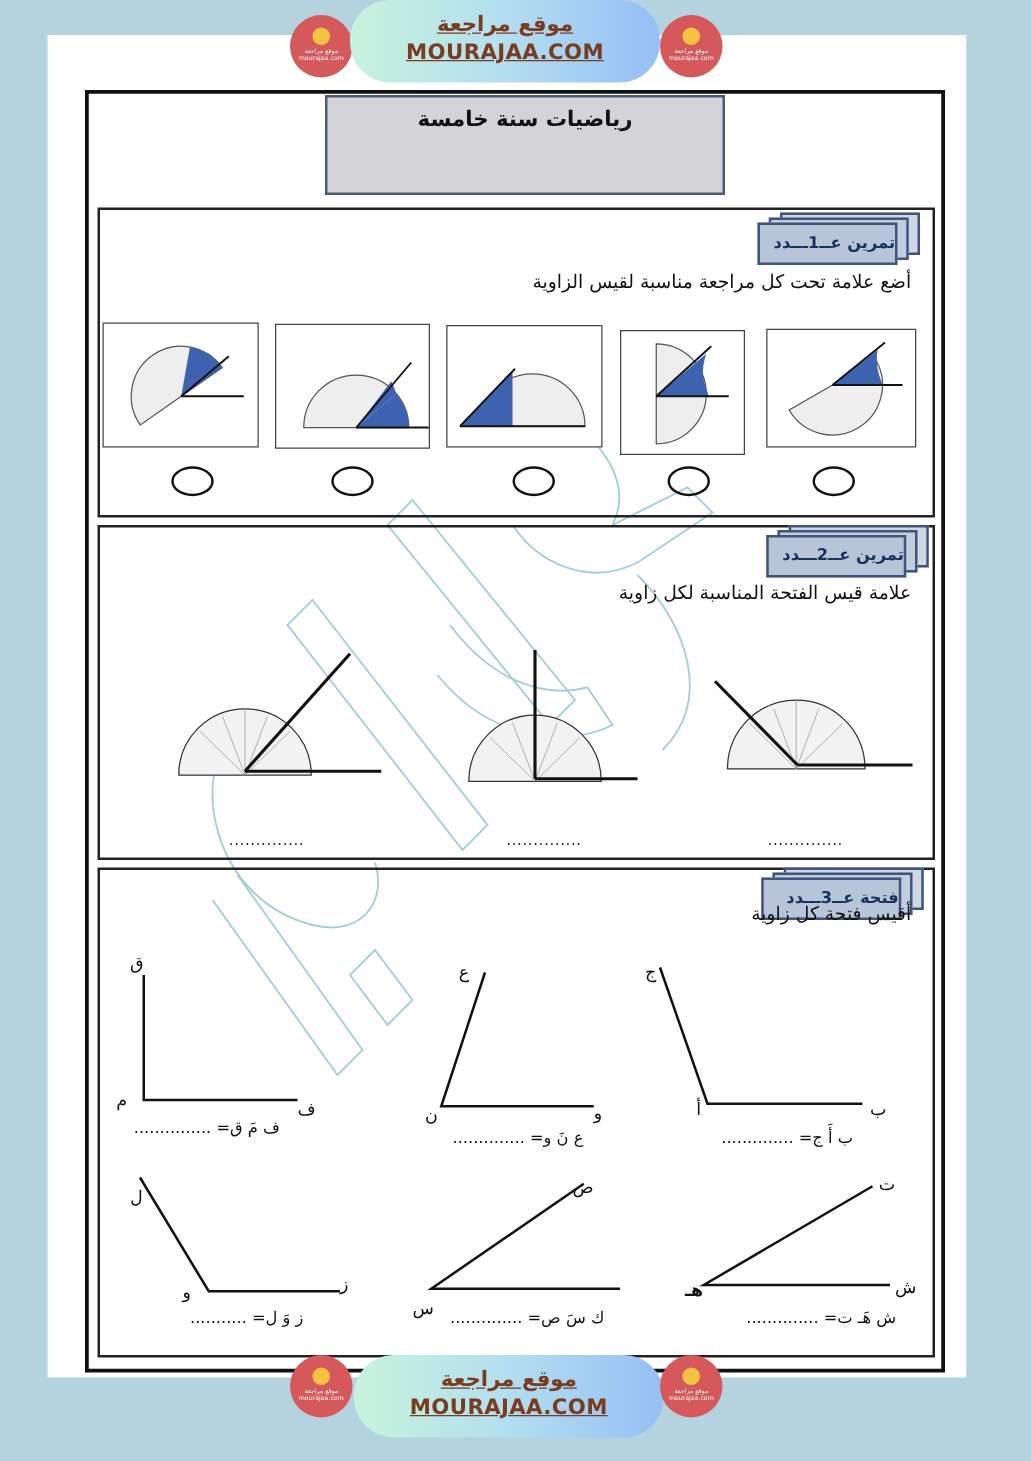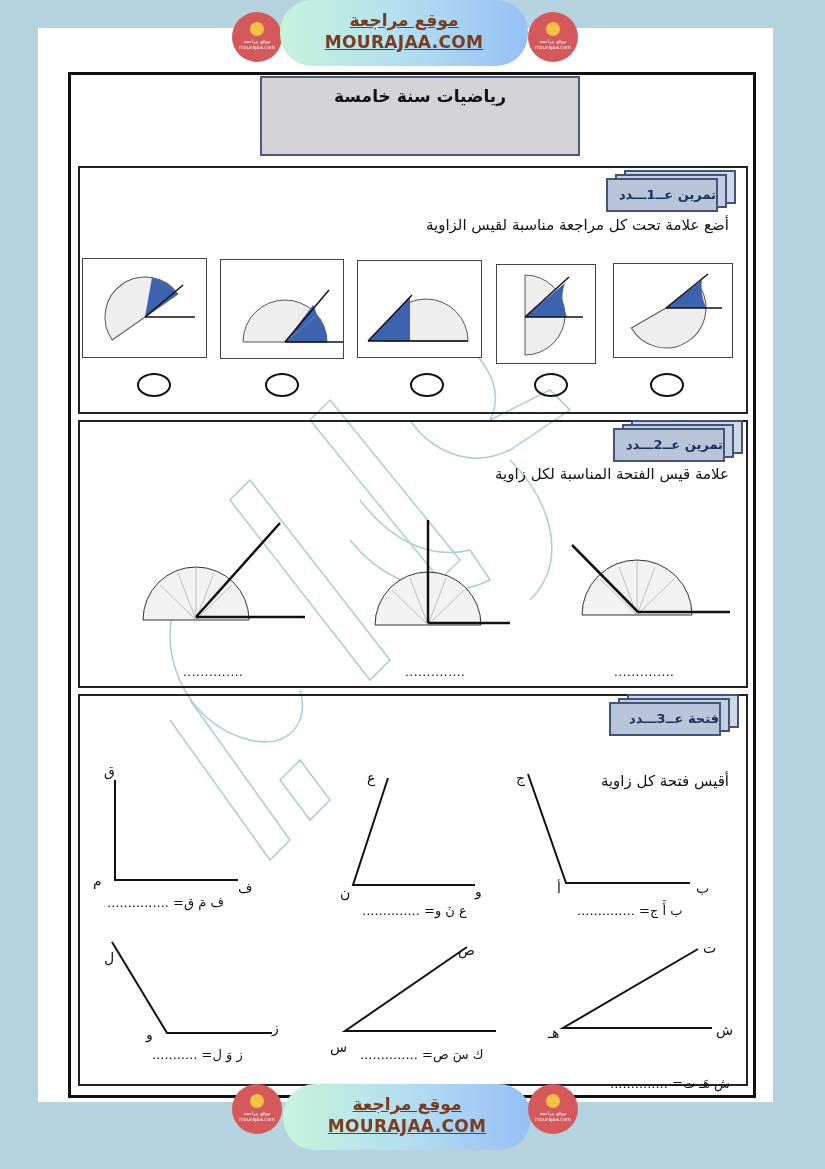--- a/index.html
+++ b/index.html
@@ -174,21 +174,21 @@
 <div class="dots" style="left:183px; top:665px;">..............</div>
 <div class="dots" style="left:405px; top:665px;">..............</div>
 <div class="dots" style="left:614px; top:665px;">..............</div>
 
 <div class="section" style="top:694px; height:392px;"></div>
 <div class="tag" style="left:609px; top:702px;">
   <div class="back2"></div>
     <div class="back1"></div>
   <div class="front">فتحة عــ3ـــدد</div>
 </div>
-<div class="instr" style="right:96px; top:772px;">أقيس فتحة كل زاوية</div>
+<div class="instr" style="right:96px; top:722px;">أقيس فتحة كل زاوية</div>
 
 <svg width="825" height="320" style="left:0; top:760px;">
   <g stroke="#111" stroke-width="2" fill="none">
     <polyline points="115,20 115,120 238,120"></polyline>
     <polyline points="388,18 353,125 475,125"></polyline>
     <polyline points="528,14 566,123 690,123"></polyline>
     <polyline points="112,182 167,273 272,273"></polyline>
     <polyline points="467,187 345,271 496,271"></polyline>
     <polyline points="698,189 563,268 712,268"></polyline>
   </g>
@@ -212,23 +212,23 @@
 <div class="lbl" style="left:104px; top:950px;">ل</div>
 <div class="lbl" style="left:146px; top:1026px;">و</div>
 <div class="lbl" style="left:272px; top:1020px;">ز</div>
 <div class="eq" style="left:152px; top:1047px;">ز وَ ل= ...........</div>
 
 <div class="lbl" style="left:458px; top:942px;">ص</div>
 <div class="lbl" style="left:330px; top:1039px;">س</div>
 <div class="eq" style="left:360px; top:1047px;">ك سَ ص= ..............</div>
 
 <div class="lbl" style="left:703px; top:940px;">ت</div>
-<div class="lbl" style="left:548px; top:1025px;">هـ</div>
+<div class="lbl" style="left:548px; top:1025px;font-weight:bold;">هـ</div>
 <div class="lbl" style="left:716px; top:1022px;">ش</div>
-<div class="eq" style="left:610px; top:1047px;margin-top:29px;">ش هَـ ت= ..............</div>
+<div class="eq" style="left:597px; top:1047px;">ش هَـ ت= ..............</div>
 
 <div class="badge" style="left:232px; top:1084px;">
   <div class="dot"></div>
   <div class="small">موقع مراجعة</div>
   <div class="small">mourajaa.com</div>
 </div>
 <div class="banner" style="top:1084px; left:283px;">
   <div class="ar">موقع مراجعة</div>
   <div class="en">MOURAJAA.COM</div>
 </div>

